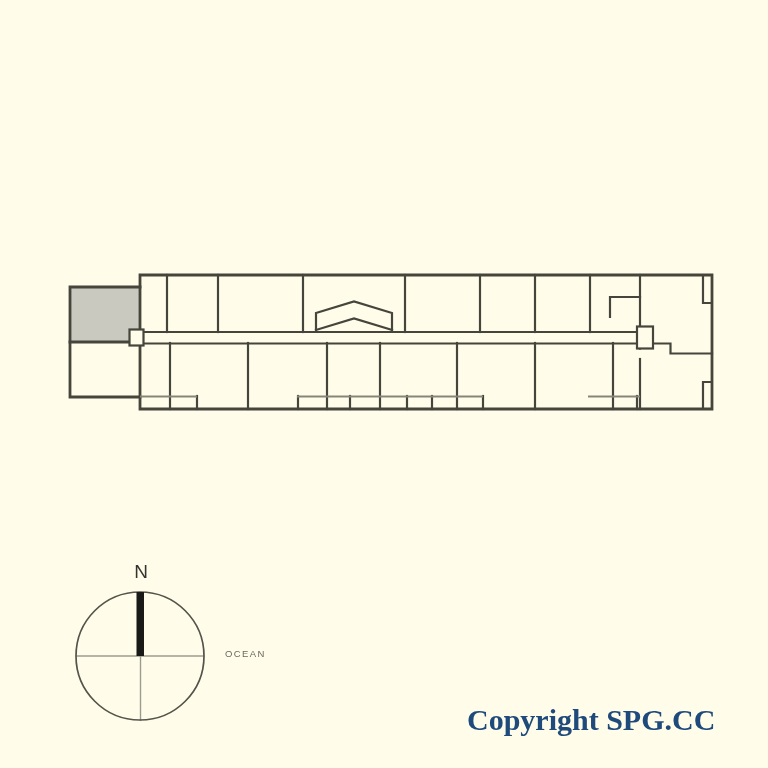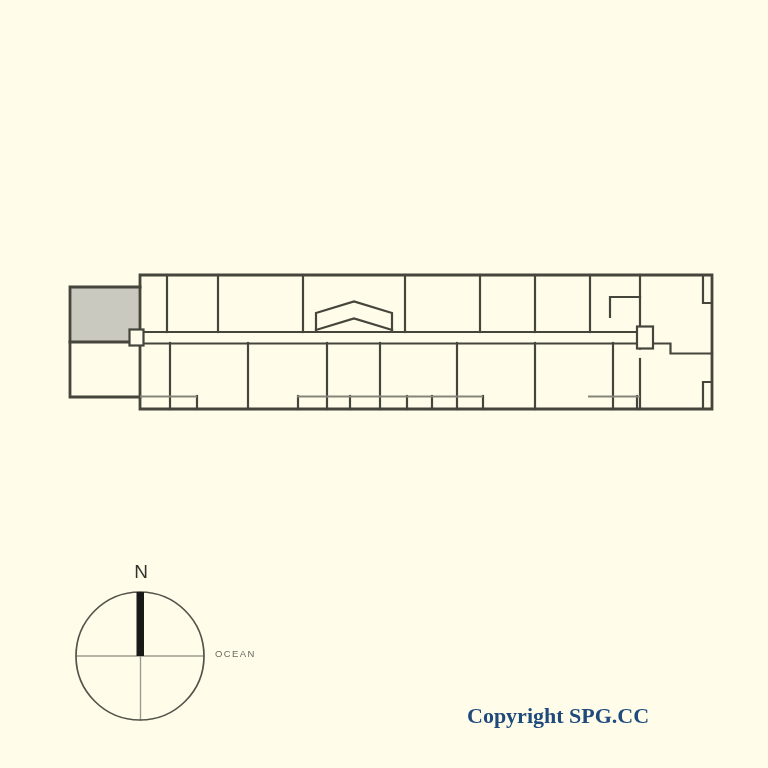--- a/index.html
+++ b/index.html
@@ -15,28 +15,28 @@
   .levels-label{
     position:absolute;left:62px;top:451px;
     font-size:19.5px;letter-spacing:0.4px;
     color:#4A4A40;white-space:nowrap;
   }
   .n-label{
     position:absolute;left:129px;top:561px;width:24px;
     text-align:center;font-size:19px;color:#34342E;
   }
   .ocean-label{
-    position:absolute;left:215px;top:648px;
+    position:absolute;left:225px;top:648px;
     font-size:9.5px;letter-spacing:1.4px;color:#68685E;
     white-space:nowrap;
   }
   .copyright{
     position:absolute;left:467px;top:703px;
     font-family:"Liberation Serif", serif;
-    font-weight:bold;font-size:22px;color:#1F4A7C;
+    font-weight:bold;font-size:30px;color:#1F4A7C;
     white-space:nowrap;
   }
 </style>
 </head>
 <body>
 
 <div class="canvas">
 
   <svg width="768" height="768" viewBox="0 0 768 768">
 

